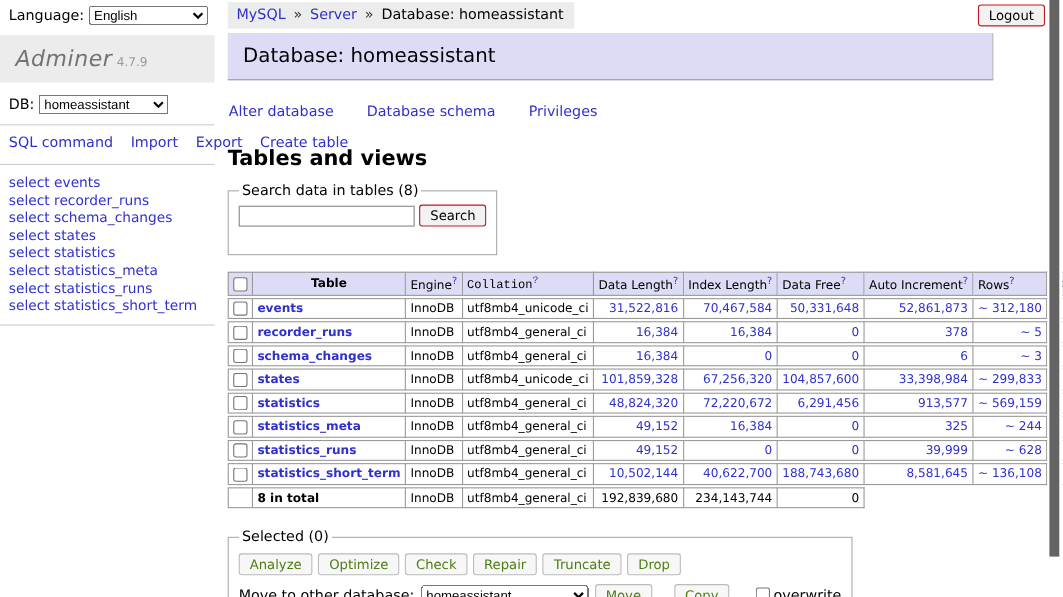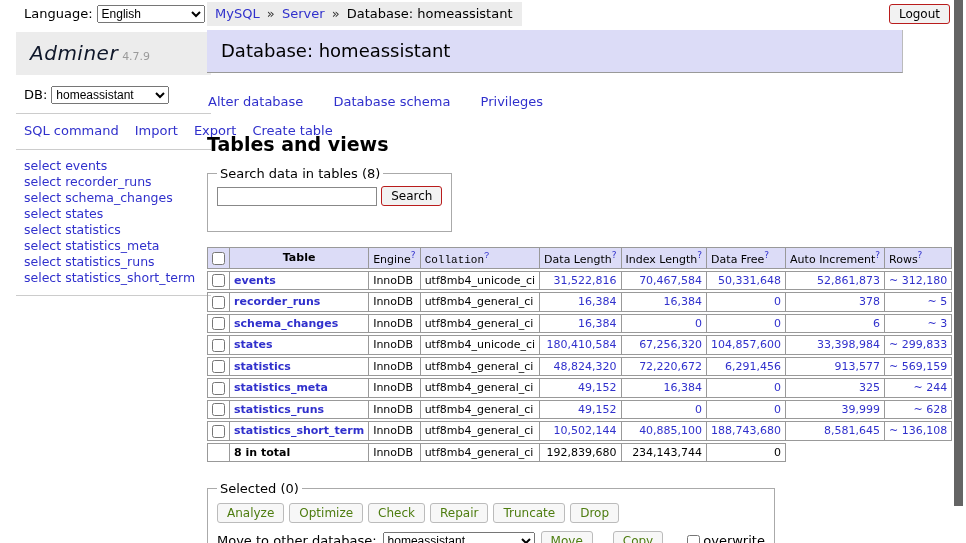--- a/index.html
+++ b/index.html
@@ -5,25 +5,25 @@
   * { box-sizing: border-box; }
   html,body { margin:0; padding:0; }
   body {
     width:966px; height:543px; overflow:hidden; background:#fff;
     font-family:"DejaVu Sans","Liberation Sans",sans-serif; font-size:13px; color:#000;
   }
   #page { position:relative; width:966px; height:543px; }
   a.lnk { color:#3030cc; text-decoration:none; cursor:pointer; }
 
   
-  .sidebar { position:absolute; left:16px; top:0; width:195px; }
+  .sidebar { position:absolute; left:0; top:0; width:195px; }
   .lang-row { padding:5px 8px 6px; white-space:nowrap; }
   .lang-row select { width:108px; font-size:12px; margin-left:4px; }
   .logo-block { background:#ececec; padding:9px 14px 10px; margin-top:3px; }
-  .logo-name { font-style:italic; font-size:20px; color:#0f172a; letter-spacing:0.5px; }
+  .logo-name { font-style:italic; font-size:20px; color:#737373; letter-spacing:0.5px; }
   .logo-version { font-size:11px; color:#9a9a9a; margin-left:4px; }
   .db-row { padding:11px 8px 9px; white-space:nowrap; }
   .db-row select { width:118px; font-size:12px; margin-left:4px; }
   .side-hr { border:0; border-top:1px solid #ccc; margin:0; }
   .side-links { padding:7px 8px 8px; line-height:1.55; }
   .side-links a { margin-right:16px; white-space:nowrap; }
   .side-list { padding:8px 8px 9px; font-size:12.5px; line-height:1.28; }
   .side-item { white-space:nowrap; }
 
   
@@ -210,21 +210,21 @@
             <td class="num"><a class="lnk">0</a></td>
             <td class="num"><a class="lnk">6</a></td>
             <td class="num"><a class="lnk">~ 3</a></td>
             <td></td>
           </tr>
           <tr>
             <td class="check"><input type="checkbox" style=""></td>
             <th class="tname"><a class="lnk">states</a></th>
             <td>InnoDB</td>
             <td>utf8mb4_unicode_ci</td>
-            <td class="num"><a class="lnk">180,410,584</a></td>
+            <td class="num"><a class="lnk">101,859,328</a></td>
             <td class="num"><a class="lnk">67,256,320</a></td>
             <td class="num"><a class="lnk">104,857,600</a></td>
             <td class="num"><a class="lnk">33,398,984</a></td>
             <td class="num"><a class="lnk">~ 299,833</a></td>
             <td></td>
           </tr>
           <tr>
             <td class="check"><input type="checkbox" style=""></td>
             <th class="tname"><a class="lnk">statistics</a></th>
             <td>InnoDB</td>
@@ -259,21 +259,21 @@
             <td class="num"><a class="lnk">39,999</a></td>
             <td class="num"><a class="lnk">~ 628</a></td>
             <td></td>
           </tr>
           <tr>
             <td class="check"><input type="checkbox" style=""></td>
             <th class="tname"><a class="lnk">statistics_short_term</a></th>
             <td>InnoDB</td>
             <td>utf8mb4_general_ci</td>
             <td class="num"><a class="lnk">10,502,144</a></td>
-            <td class="num"><a class="lnk">40,885,100</a></td>
+            <td class="num"><a class="lnk">40,622,700</a></td>
             <td class="num"><a class="lnk">188,743,680</a></td>
             <td class="num"><a class="lnk">8,581,645</a></td>
             <td class="num"><a class="lnk">~ 136,108</a></td>
             <td></td>
           </tr>
         </tbody>
       <tfoot>
         <tr class="total-row">
           <td class="check"></td>
           <th class="tname">8 in total</th>

